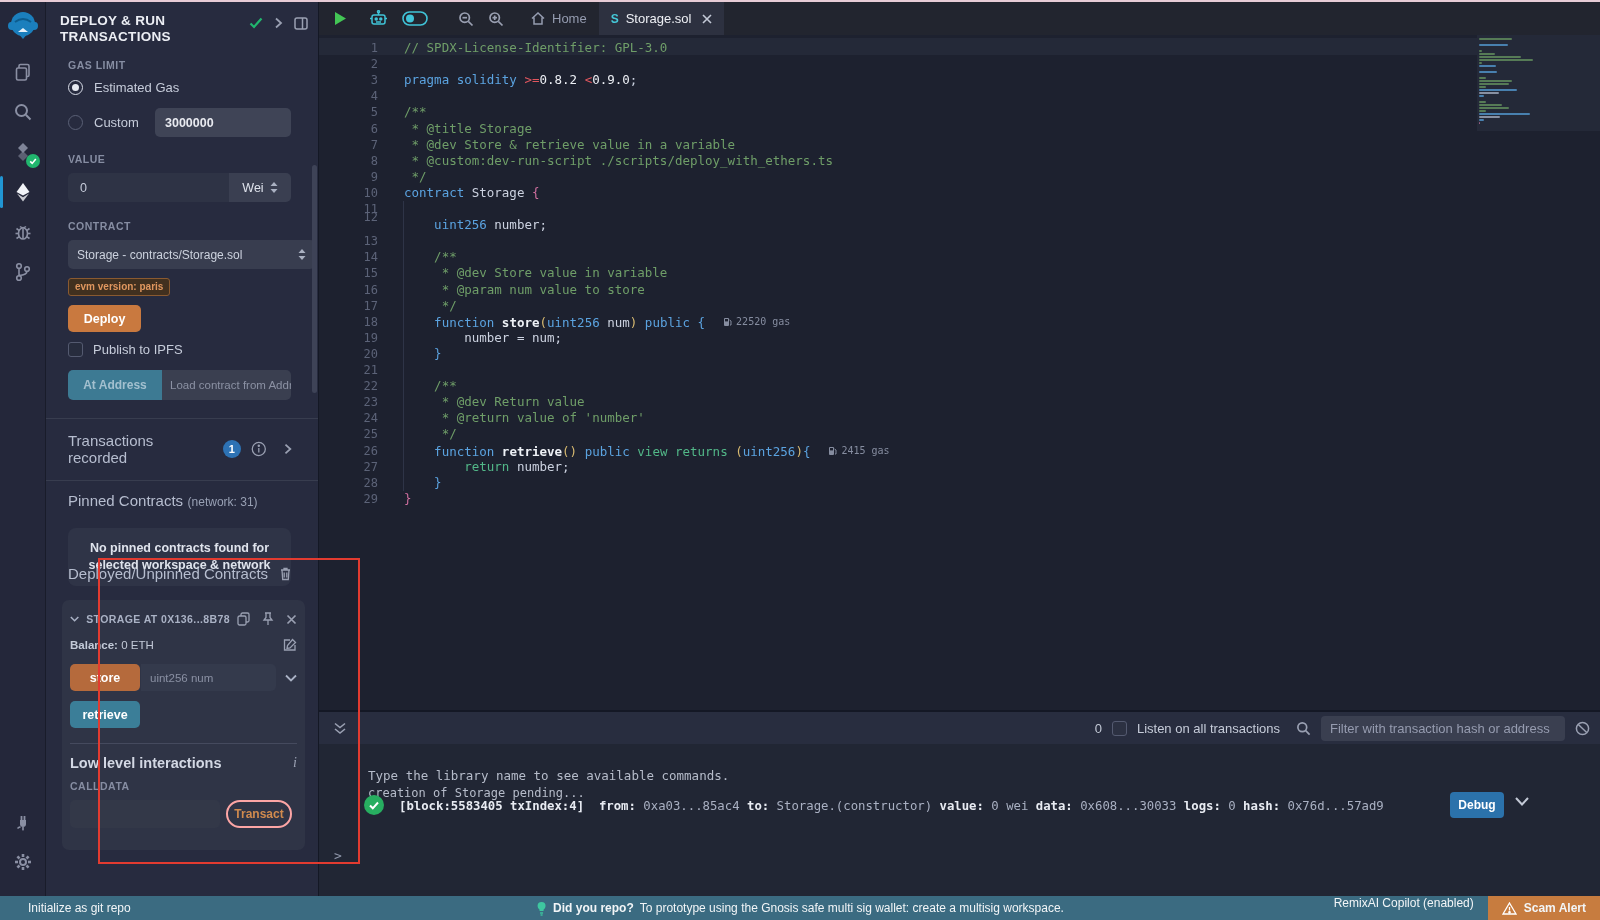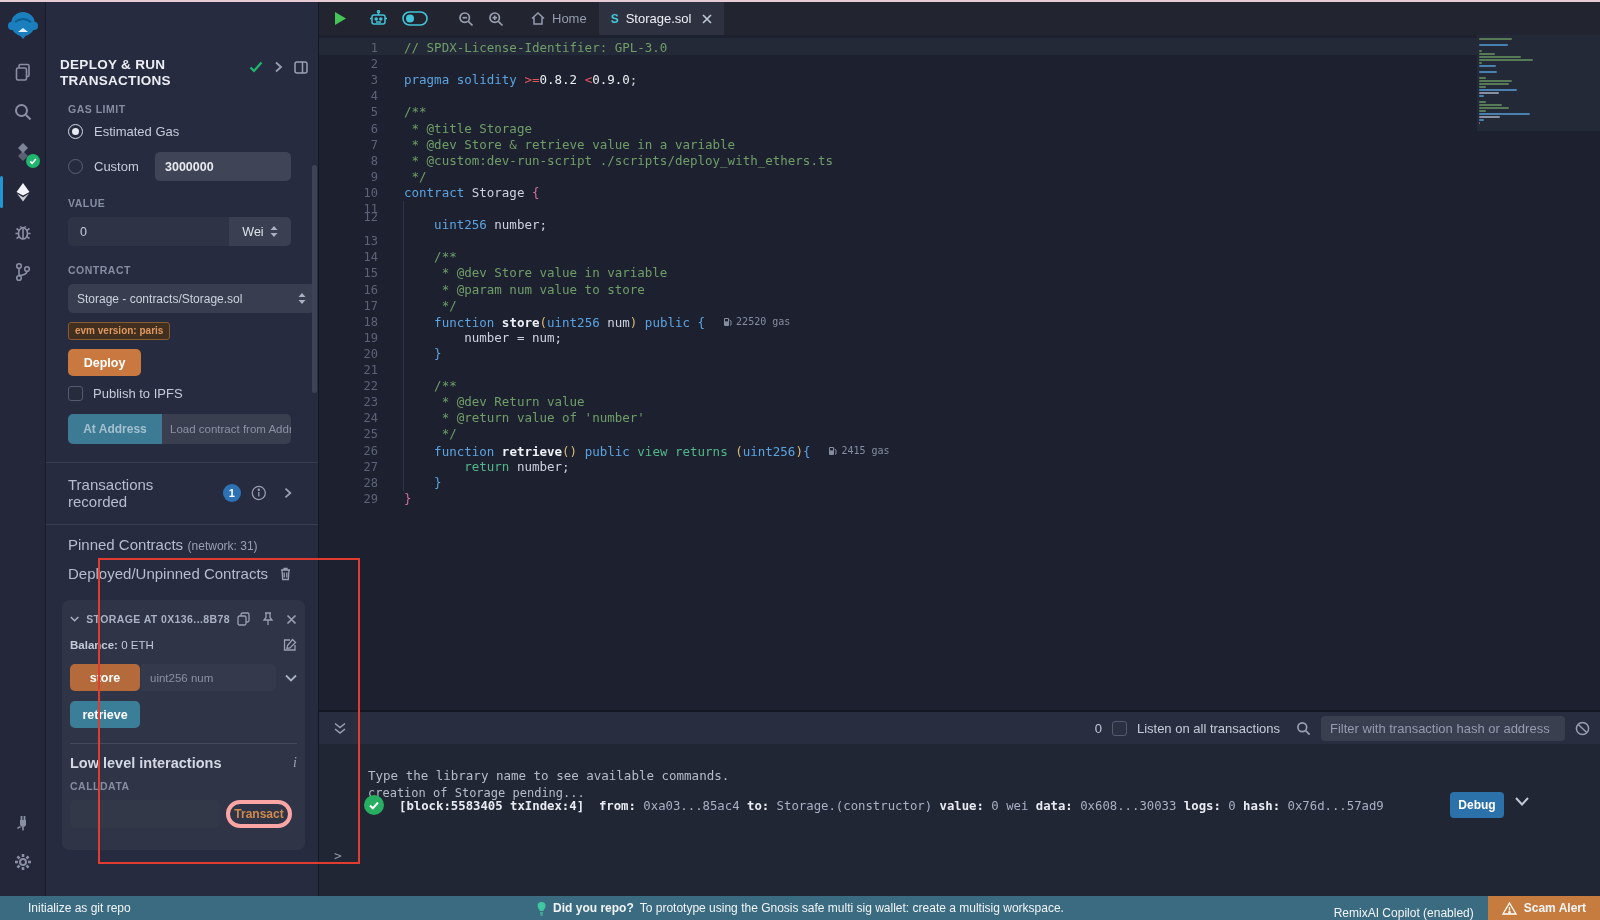--- a/index.html
+++ b/index.html
@@ -16,21 +16,21 @@
     color:#8a8fa3; position:relative; }
   .rail-item.active { color:#f2f4f8; }
   .rail-item.active::before { content:""; position:absolute; left:0; top:4px; bottom:4px; width:3px; background:#2196d3; border-radius:2px; }
   .rail-spacer { flex:1; }
   .badge-check { position:absolute; right:6px; bottom:4px; width:14px; height:14px; border-radius:50%;
     background:#21b66e; display:flex; align-items:center; justify-content:center; color:#fff; }
 
   
   .sidepanel { width:272px; background:#272b3f; position:relative; color:#c6ccda; }
   .panel-scroll { position:absolute; right:1px; top:163px; width:5px; height:228px; background:#3e4357; border-radius:3px; }
-  .panel-head { display:flex; padding:11px 10px 0 14px;margin-top:44px; }
+  .panel-head { display:flex; padding:11px 10px 0 14px; }
   .panel-title { font-size:13.5px; font-weight:bold; color:#eceef4; letter-spacing:.3px; line-height:16px; width:160px; }
   .panel-head-icons { margin-left:auto; display:flex; gap:11px; align-items:flex-start; padding-top:4px; }
   .lbl { font-size:10.5px; font-weight:bold; letter-spacing:.5px; color:#868da2; }
   .sec { padding:0 26px 0 22px; }
   .row { display:flex; align-items:center; }
   .radio { width:15px; height:15px; border-radius:50%; border:1px solid #5a6076; flex:0 0 15px; }
   .radio.sel { border-color:#d7dbe6; position:relative; }
   .radio.sel::after { content:""; position:absolute; inset:3px; border-radius:50%; background:#e8ebf2; }
   .txt13 { font-size:13px; color:#c6ccda; }
   .input { background:#343a4c; border-radius:5px; color:#e8eaf0; font-size:12.5px; display:flex; align-items:center; padding:0 10px; }
@@ -58,21 +58,21 @@
     display:flex; flex-direction:column; align-items:center; justify-content:center; font-size:12.5px; font-weight:bold; color:#dfe3ec; line-height:17px; }
   .red-box { position:absolute; left:52px; top:556px; width:262px; height:306px; border:2px solid #e23b30; pointer-events:none; z-index:5; }
   .inst-card { position:absolute; left:16px; top:598px; width:243px; height:250px; background:#2f3446; border-radius:7px; padding:0 8px; }
   .inst-head { display:flex; align-items:center; gap:7px; padding-top:12px; color:#aab2c5; }
   .inst-title { font-size:10.5px; font-weight:bold; letter-spacing:.4px; white-space:nowrap; }
   .mini-btn { background:#b56a3c; width:70px; height:27px; }
   .mini-btn.teal { background:#3b7e98; }
   .fn-input { flex:1; height:27px; background:#343a4c; border-radius:0 5px 5px 0; display:flex; align-items:center; padding:0 9px; font-size:11.5px; color:#8a90a3; }
   .ll-title { font-size:14.5px; font-weight:bold; color:#d3d8e4; }
   .calldata-input { width:150px; height:28px; background:#333848; border-radius:5px; }
-  .transact-btn { width:66px; height:28px; border:4px solid #fca5a5; border-radius:14px; background:transparent;
+  .transact-btn { width:66px; height:28px; border:2px solid #fca5a5; border-radius:14px; background:transparent;
     color:#d08a4e; font-weight:bold; font-size:12px; }
   .icon-gray { color:#9aa0b2; }
 
   
   .main { flex:1; display:flex; flex-direction:column; border-left:1px solid #141825; min-width:0; }
   .tabbar { height:33px; background:#22252f; display:flex; align-items:center; flex:0 0 33px; }
   .tb-icon { display:flex; align-items:center; justify-content:center; height:33px; padding:0 7px; }
   .tab { height:33px; display:flex; align-items:center; gap:7px; padding:0 12px; font-size:13px; color:#959cb0; }
   .tab.active { background:#2d3140; color:#eef0f5; }
   .sol-glyph { color:#45c8d8; font-weight:bold; font-size:12px; }
@@ -110,21 +110,21 @@
   .tx-line b { color:#e8ebf2; font-weight:bold; }
   .debug-btn { position:absolute; left:1131px; top:48px; width:54px; height:26px; background:#2b72ab; border:none;
     border-radius:4px; color:#fff; font-weight:bold; font-size:12px; font-family:"Liberation Sans",sans-serif; }
   .tx-chevron { position:absolute; left:1196px; top:53px; color:#c3c9d6; }
   .prompt { position:absolute; left:15px; top:104px; font-size:13px; color:#8f96aa; }
 
   
   .statusbar { height:24px; background:#3b6b81; display:flex; align-items:center; color:#f2f5f7; font-size:12px; position:relative; }
   .sb-left { padding-left:28px; }
   .sb-center { position:absolute; left:50%; transform:translateX(-50%); display:flex; align-items:center; gap:6px; white-space:nowrap; }
-  .sb-right { margin-left:auto; display:flex; align-items:flex-end; height:100%; }
+  .sb-right { margin-left:auto; display:flex; align-items:flex-start; height:100%; }
   .sb-copilot { margin-right:14px; }
   .scam { background:#c77c3f; height:100%; display:flex; align-items:center; gap:7px; padding:0 14px; font-weight:bold; }
   svg { display:block; }
 </style>
 </head>
 <body>
 
 <div class="top-line"></div>
 <div class="app">
 
@@ -294,20 +294,24 @@
         </svg>
       <svg class="icon-gray" style="margin-left:8px" width="8" height="12" viewBox="0 0 8 12" fill="none" stroke="currentColor" stroke-width="1.8">
           <path d="M1.5 1.5 L6.5 6 L1.5 10.5"></path>
         </svg>
     </div>
     <div class="hsep" style="margin-top:14px"></div>
 
     <div class="sec" style="margin-top:11px">
       <span class="sec-title">Pinned Contracts</span>
       <span class="pinned-note">(network: 31)</span>
+      <div class="empty-card">
+        <span>No pinned contracts found for</span>
+        <span>selected workspace &amp; network</span>
+      </div>
     </div>
 
     <div class="sec row" style="position:absolute; top:563px; left:0; right:0; gap:10px">
       <span class="sec-title">Deployed/Unpinned Contracts</span>
       <svg class="icon-gray" style="margin-left:auto" width="13" height="15" viewBox="0 0 13 15" fill="none" stroke="currentColor" stroke-width="1.3">
         <path d="M2 4 L11 4 M5 4 L5 2.5 L8 2.5 L8 4 M3 4 L3.7 13.5 L9.3 13.5 L10 4"></path>
           <line x1="5.2" y1="6.5" x2="5.2" y2="11.5"></line>
           <line x1="7.8" y1="6.5" x2="7.8" y2="11.5"></line>
       </svg>
     </div>

